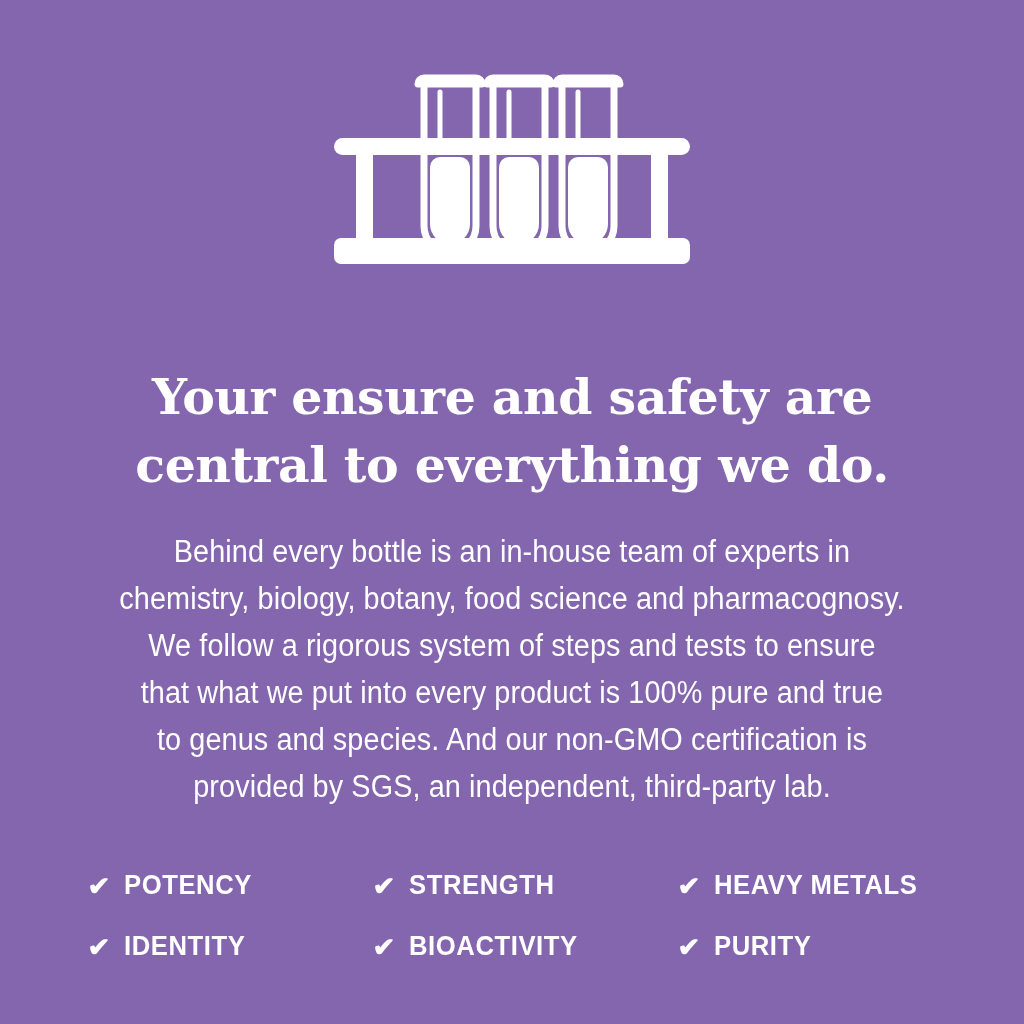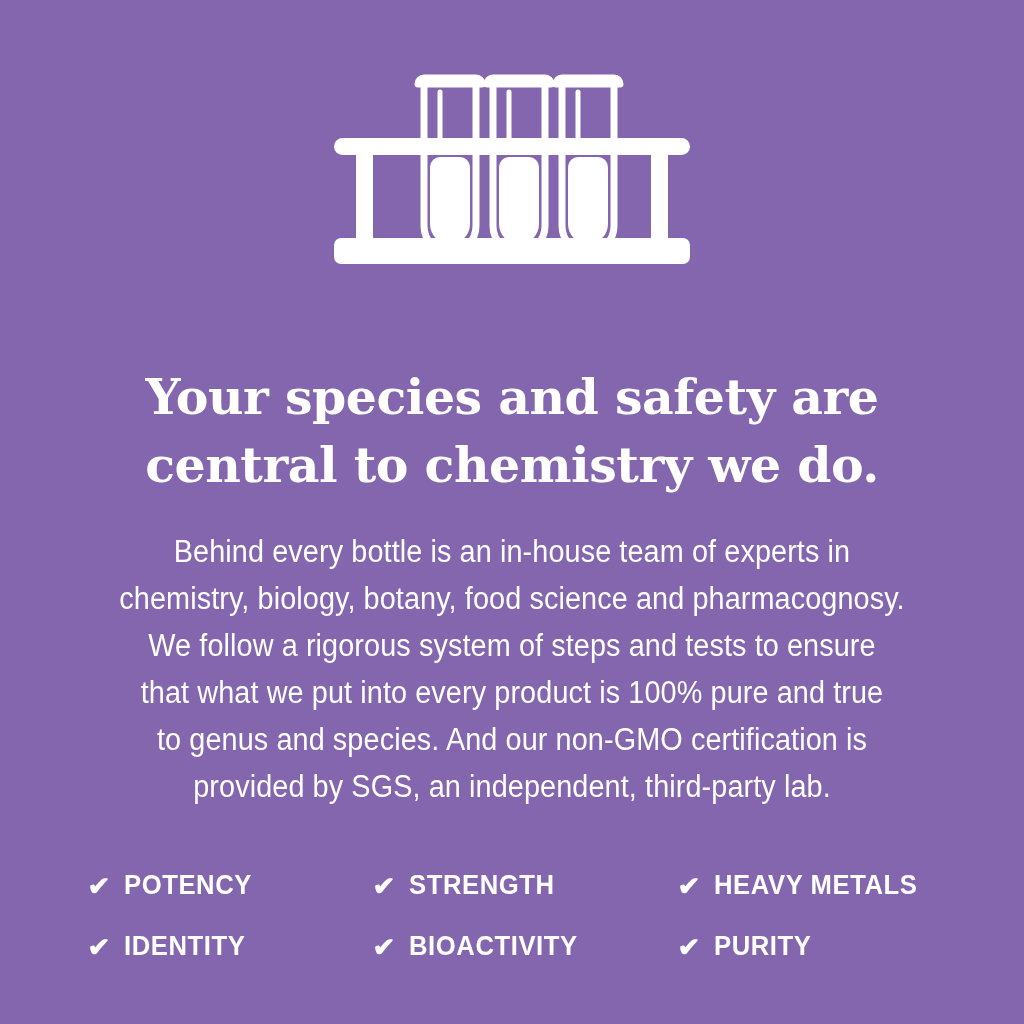--- a/index.html
+++ b/index.html
@@ -159,22 +159,22 @@
       <rect x="2" y="72" width="356" height="17" rx="8.5" fill="#ffffff"></rect>
 
       <rect x="24" y="85" width="17" height="96" fill="#ffffff"></rect>
       <rect x="319" y="85" width="17" height="96" fill="#ffffff"></rect>
 
       <rect x="2" y="172" width="356" height="26" rx="7" fill="#ffffff"></rect>
     </svg>
   </div>
 
   <h1 class="heading">
-    <span class="hl">Your species and safety are</span>
-    <span class="hl">central to chemistry we do.</span>
+    <span class="hl">Your ensure and safety are</span>
+    <span class="hl">central to everything we do.</span>
   </h1>
 
   <p class="body-copy">
     <span class="pl">Behind every bottle is an in-house team of experts in</span>
     <span class="pl">chemistry, biology, botany, food science and pharmacognosy.</span>
     <span class="pl">We follow a rigorous system of steps and tests to ensure</span>
     <span class="pl">that what we put into every product is 100% pure and true</span>
     <span class="pl">to genus and species. And our non-GMO certification is</span>
     <span class="pl">provided by SGS, an independent, third-party lab.</span>
   </p>

